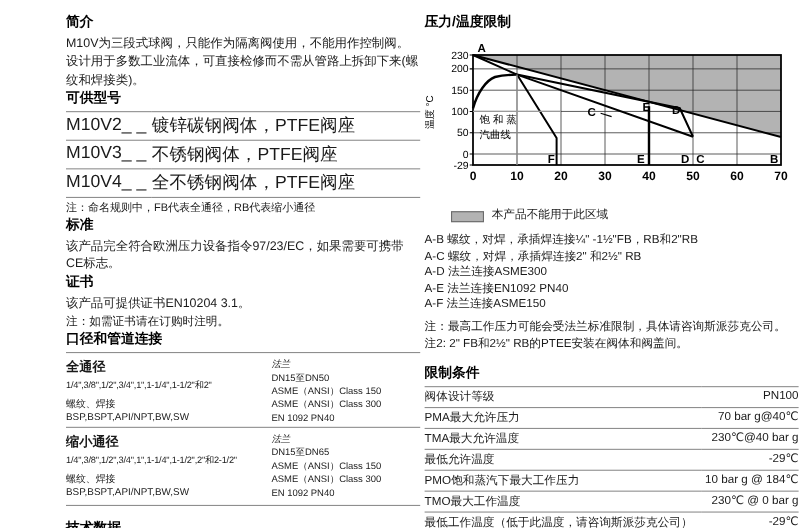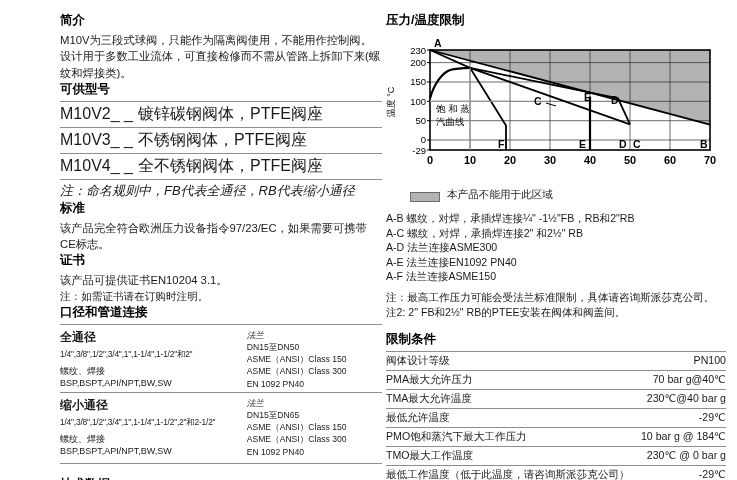--- a/index.html
+++ b/index.html
@@ -40,21 +40,21 @@
   td.k { text-align: left; }
 
   
   table.models { width: 100%; border-collapse: collapse; margin-top: 1px; }
   table.models td {
     font-size: 16px; padding: 2px 0;
     border-bottom: 1px solid #8e8e8e;
   }
   table.models tr.first td { border-top: 1px solid #8e8e8e; }
   td.mcode { width: 78px; white-space: nowrap; }
-  .mnote { font-size: 13px; padding-top: 2px; font-style: italic; }
+  .mnote { font-size: 10px; padding-top: 2px; }
 
   
   .bore-wrap { border-top: 1px solid #8e8e8e; padding-top: 4px; margin-top: 2px; }
   .bore-wrap.last { border-bottom: 1px solid #8e8e8e; padding-bottom: 5px; }
   .bore-row { display: flex; }
   .bore-l { width: 196px; }
   .bore-r { width: 142px; }
   .bore-title { font-size: 12px; font-weight: bold; margin: 0 0 2px 0; }
   .bore-sizes { font-size: 8.4px; line-height: 12px; letter-spacing: -0.2px; }
   .bore-sub   { font-size: 9px; line-height: 12.5px; margin-top: 5px; }

